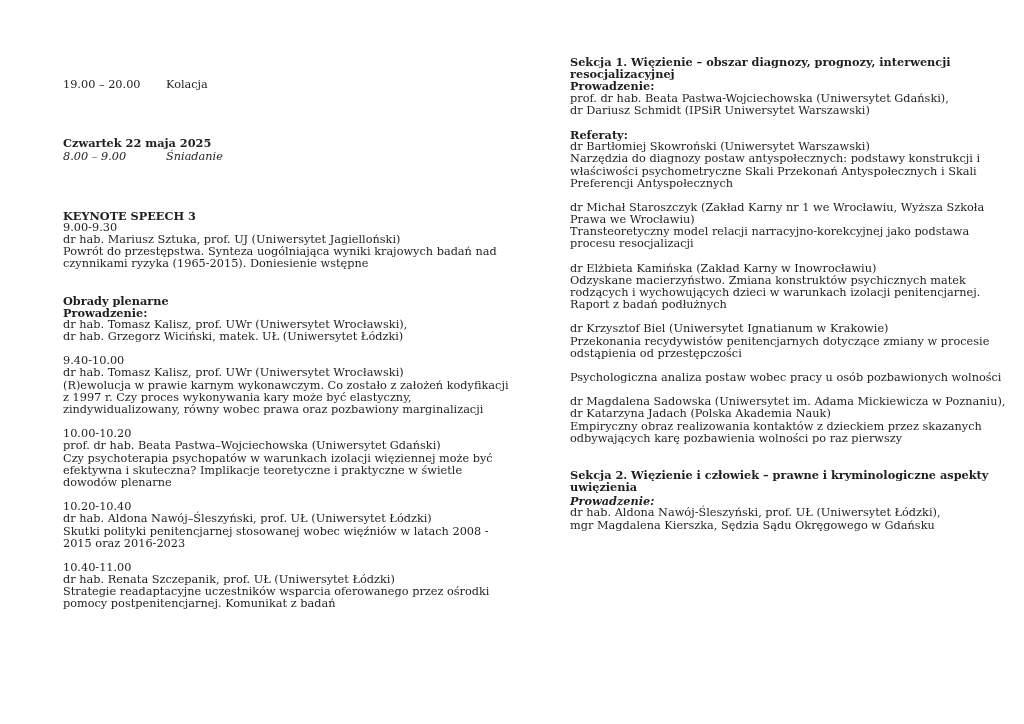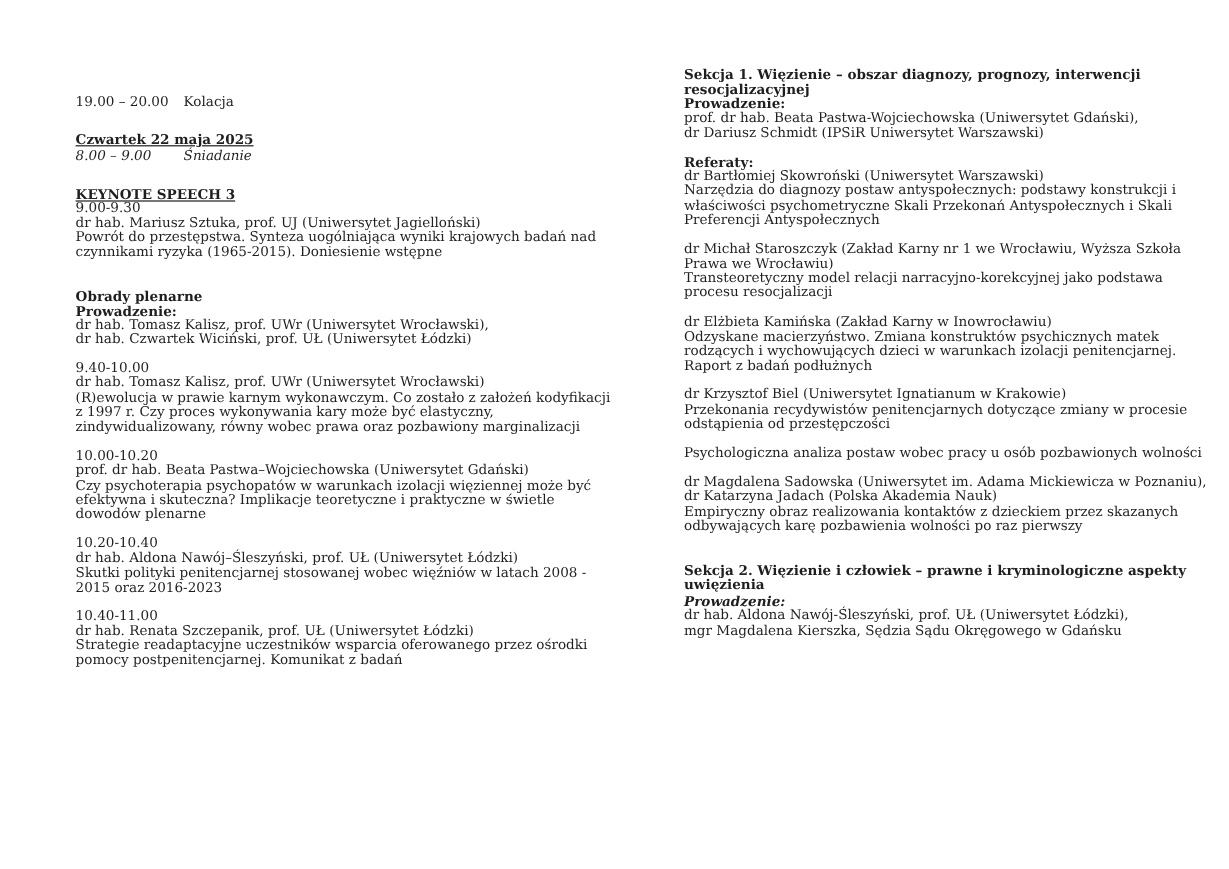--- a/index.html
+++ b/index.html
@@ -11,22 +11,22 @@
   }
   .col { position:absolute; font-size:11.3px; }
   .col-left  { left:63px;  top:79px; width:485px; }
   .col-right { left:570px; top:56px; width:440px; }
   .line { height:12.2px; line-height:12.2px; white-space:nowrap; }
   .bold { font-weight:bold; }
   .sp-0 { margin-top:0; }
   .sp-h { margin-top:2px;font-style:italic; }
   .sp-1 { margin-top:12px; }
   .sp-2 { margin-top:24px; }
-  .sp-3 { margin-top:19px;text-decoration:underline; }
-  .time-row { display:flex; }
+  .sp-3 { margin-top:46px; }
+  .time-row { display:flex;gap:13px; }
   .time { display:inline-block; width:90px; flex:none; }
   .time.wide { width:120px; }
 </style>
 </head>
 <body>
 
 <div class="page">
   <div class="col col-left" id="col-left">
       <div class="sp-0 line time-row">
         <span class="time">19.00 – 20.00</span>
@@ -47,21 +47,21 @@
         <div class="line">dr hab. Mariusz Sztuka, prof. UJ (Uniwersytet Jagielloński)</div>
         <div class="line">Powrót do przestępstwa. Synteza uogólniająca wyniki krajowych badań nad</div>
         <div class="line">czynnikami ryzyka (1965-2015). Doniesienie wstępne</div>
       </div>
       <div class="sp-2 bold">
         <div class="line">Obrady plenarne</div>
         <div class="line">Prowadzenie:</div>
       </div>
       <div class="sp-0">
         <div class="line">dr hab. Tomasz Kalisz, prof. UWr (Uniwersytet Wrocławski),</div>
-        <div class="line">dr hab. Czwartek Wiciński, prof. UŁ (Uniwersytet Łódzki)</div>
+        <div class="line">dr hab. Grzegorz Wiciński, matek. UŁ (Uniwersytet Łódzki)</div>
       </div>
       <div class="sp-1">
         <div class="line">9.40-10.00</div>
         <div class="line">dr hab. Tomasz Kalisz, prof. UWr (Uniwersytet Wrocławski)</div>
         <div class="line">(R)ewolucja w prawie karnym wykonawczym. Co zostało z założeń kodyfikacji</div>
         <div class="line">z 1997 r. Czy proces wykonywania kary może być elastyczny,</div>
         <div class="line">zindywidualizowany, równy wobec prawa oraz pozbawiony marginalizacji</div>
       </div>
       <div class="sp-1">
         <div class="line">10.00-10.20</div>

